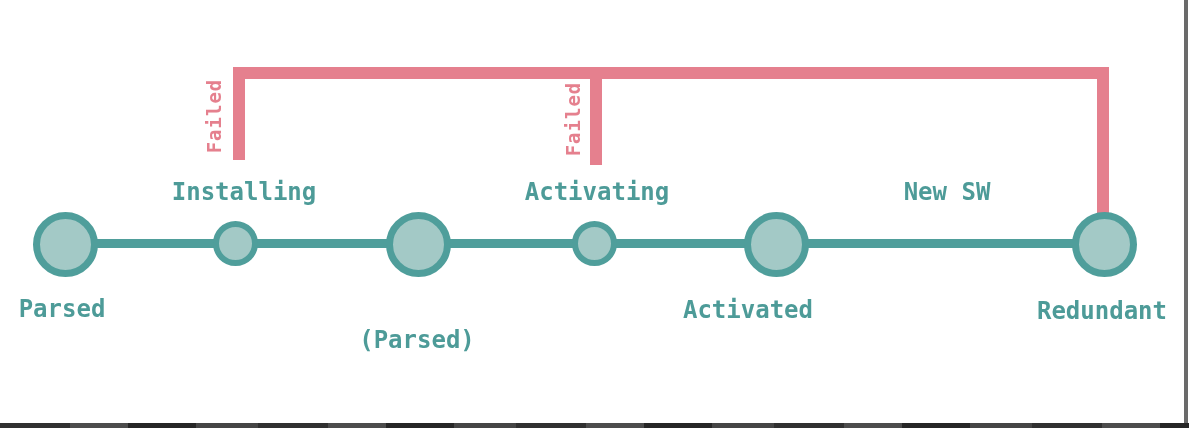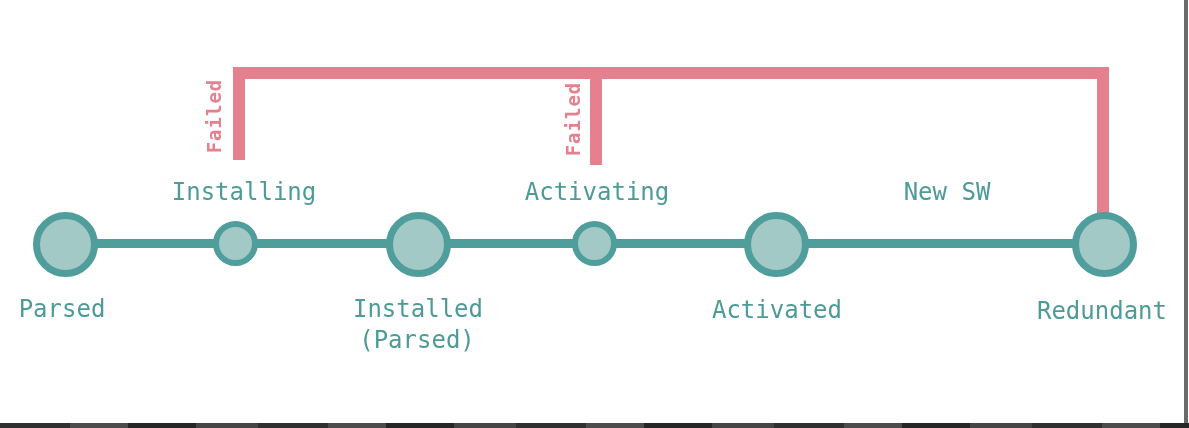--- a/index.html
+++ b/index.html
@@ -57,31 +57,31 @@
   .c-activating { left: 572px; }
   .c-activated  { left: 744px; }
   .c-redundant  { left: 1072px; }
 
   
   .lbl {
     position: absolute;
     width: 220px;
     text-align: center;
     font-size: 24px;
-    font-weight: normal;
+    font-weight: bold;
     color: #4D9B98;
     white-space: nowrap;
   }
   .lbl-installing { left: 134px; top: 178px; }
   .lbl-activating { left: 487px; top: 178px; }
   .lbl-newsw      { left: 837px; top: 178px; }
   .lbl-parsed     { left: -48px; top: 295px; }
   .lbl-installed  { left: 308px; top: 295px; }
   .lbl-waiting    { left: 307px; top: 326px; }
-  .lbl-activated  { left: 667px; top: 296px; }
+  .lbl-activated  { left: 638px; top: 296px; }
   .lbl-redundant  { left: 992px; top: 297px; }
 
   
   .edge-right {
     position: absolute;
     left: 1184px; top: 0; width: 4px; height: 428px;
     background: #6a6a6a;
   }
   .edge-bottom {
     position: absolute;
@@ -113,20 +113,19 @@
   <div class="circle large c-installed"></div>
   <div class="circle small c-activating"></div>
   <div class="circle large c-activated"></div>
   <div class="circle large c-redundant"></div>
 
   <div class="lbl lbl-installing">Installing</div>
   <div class="lbl lbl-newsw">New SW</div>
   <div class="lbl lbl-activating">Activating</div>
 
   <div class="lbl lbl-parsed">Parsed</div>
-  <div class="lbl lbl-installed">Installed</div>
   <div class="lbl lbl-waiting">(Parsed)</div>
   <div class="lbl lbl-activated">Activated</div>
   <div class="lbl lbl-redundant">Redundant</div>
 
   <div class="edge-right"></div>
   <div class="edge-bottom"></div>
 </div>
 
 </body></html>

